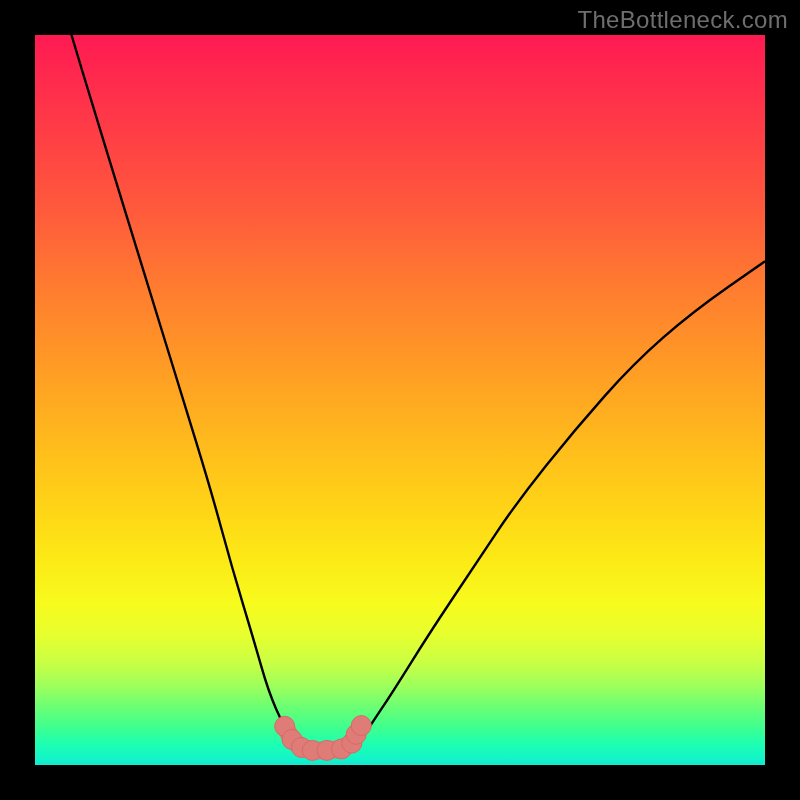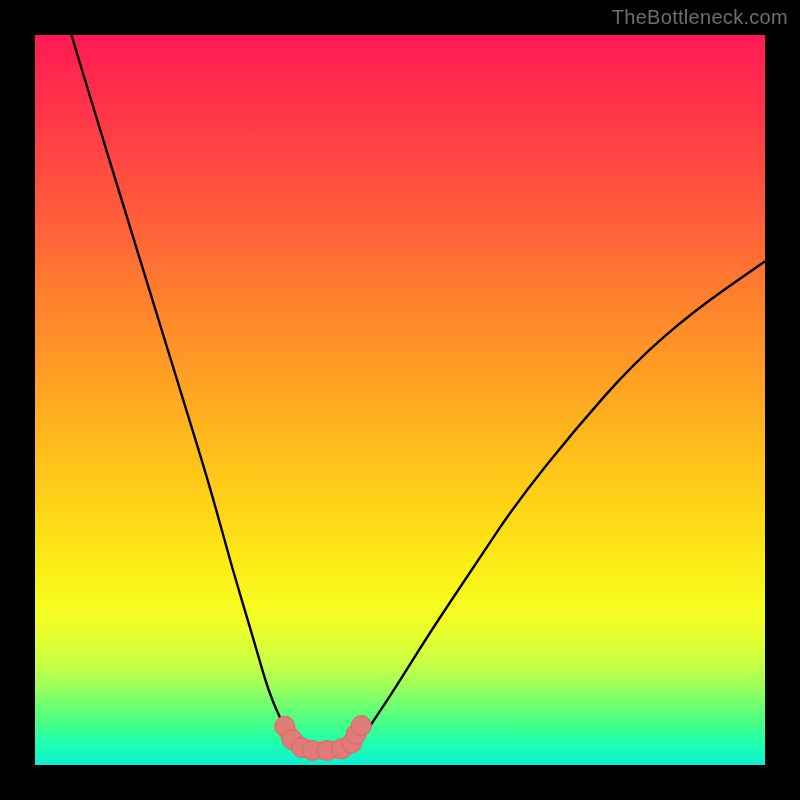--- a/index.html
+++ b/index.html
@@ -53,21 +53,21 @@
       #1effb0 97%,
       #14f5c8 99%,
       #12e8cf 100%
     );
   }
   .watermark {
     position: absolute;
     top: 6px;
     right: 12px;
     color: #6e6e6e;
-    font-size: 20px;
+    font-size: 24px;
     font-weight: 500;
     letter-spacing: 0.3px;
     user-select: none;
     pointer-events: none;
   }
   svg.curves {
     position: absolute;
     left: 0;
     top: 0;
     width: 100%;

